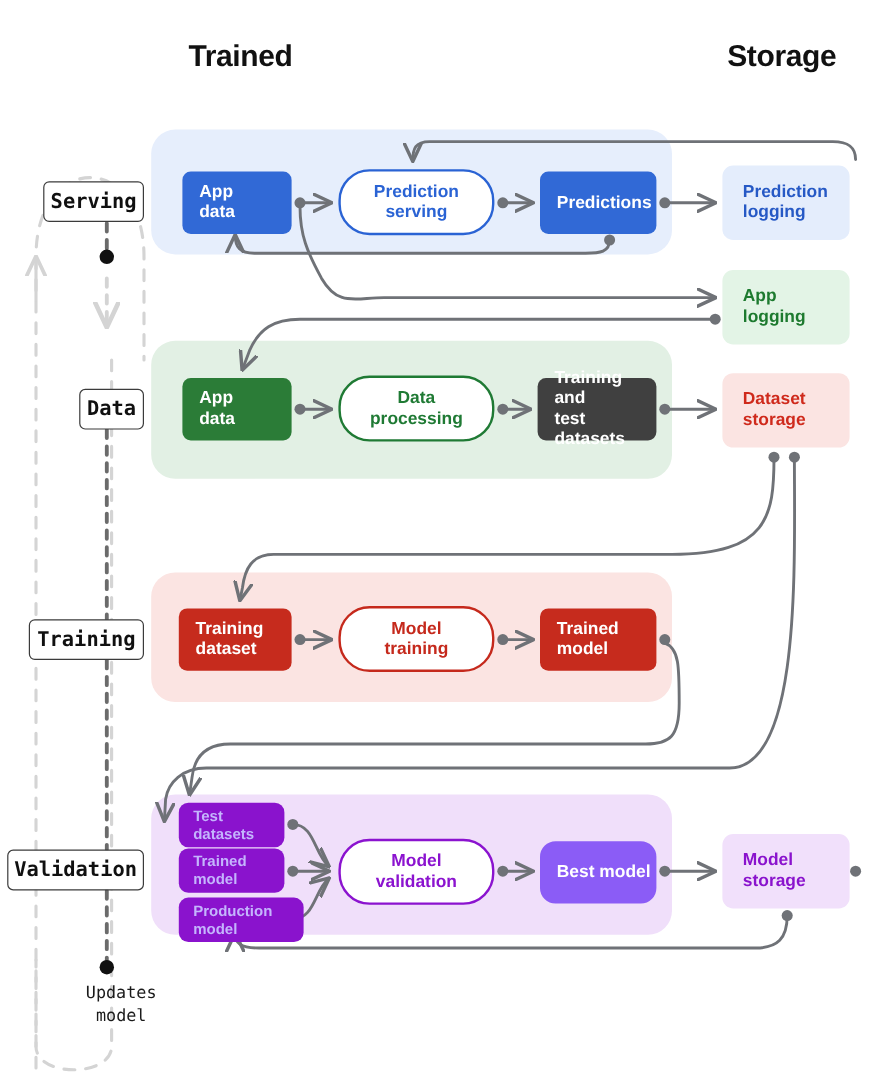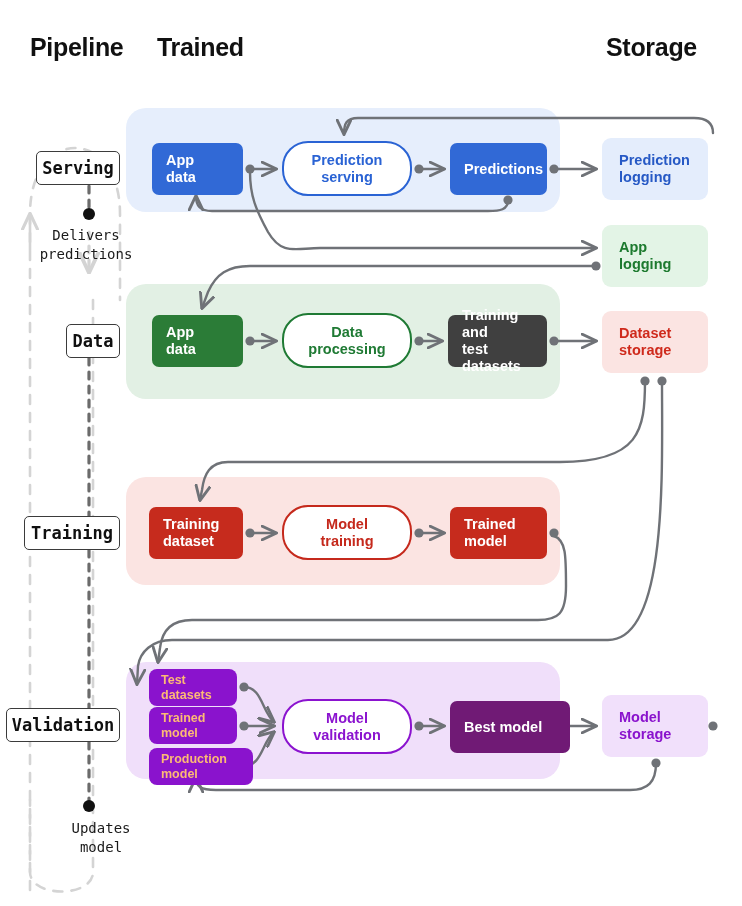--- a/index.html
+++ b/index.html
@@ -43,21 +43,21 @@
     display:flex;align-items:center;
     font-size:14.5px;font-weight:700;line-height:17px;
   }
   .node .lbl{white-space:pre-line;}
   .node.solid{color:#ffffff;border-radius:7px;padding-left:14px;}
   .node.pill{
     background:#ffffff;border-radius:26px;border:2px solid;
     justify-content:center;text-align:center;
   }
   .node.store{border-radius:9px;padding-left:17px;}
-  .node.chip{border-radius:8px;color:#fdba74;padding-left:12px;font-size:12.5px;line-height:15px;}
+  .node.chip{border-radius:8px;color:#c4b5fd;padding-left:12px;font-size:12.5px;line-height:15px;}
 </style>
 </head>
 <body>
 
 <div id="stage">
 
   <svg id="wires" width="742" height="906" style="position:absolute;left:0;top:0;z-index:2;overflow:visible">
     <defs>
       <marker id="ah" viewBox="0 0 10 10" refX="9" refY="5" markerWidth="7" markerHeight="7" orient="auto-start-reverse">
         <path d="M0,0.6 L9.4,5 L0,9.4" fill="none" stroke="#6f7277" stroke-width="1.7" stroke-linecap="round" stroke-linejoin="round"></path>
@@ -147,21 +147,20 @@
       <circle cx="713" cy="726" r="4.6"></circle>
       <circle cx="656" cy="763" r="4.6"></circle>
     </g>
 
     <g fill="#111111">
       <circle cx="89" cy="214" r="6"></circle>
       <circle cx="89" cy="806" r="6"></circle>
     </g>
   </svg>
 
-<div class="col-head" style="left: 30px; top: 33px;">Pipeline</div>
     <div class="col-head" style="left: 157px; top: 33px;">Trained</div>
     <div class="col-head" style="left: 606px; top: 33px;">Storage</div>
     <div class="band" style="left: 126px; top: 108px; width: 434px; height: 104px; background: rgb(230, 238, 252);"></div>
     <div class="node solid" style="left: 152px; top: 143px; width: 91px; height: 52px; background: rgb(49, 105, 214);">
       <span class="lbl">App
 data</span>
     </div>
     <div class="node pill" style="left: 282px; top: 141px; width: 130px; height: 55px; border-color: rgb(42, 99, 212); color: rgb(42, 99, 212);">
       <span class="lbl">Prediction
 serving</span>
@@ -217,28 +216,26 @@
 model</span>
     </div>
     <div class="node chip" style="left: 149px; top: 748px; width: 104px; height: 37px; background: rgb(138, 19, 205);">
       <span class="lbl">Production
 model</span>
     </div>
     <div class="node pill" style="left: 282px; top: 699px; width: 130px; height: 55px; border-color: rgb(139, 19, 207); color: rgb(139, 19, 207);">
       <span class="lbl">Model
 validation</span>
     </div>
-    <div class="node solid" style="left: 450px; top: 701px; width: 120px; height: 52px; background: #701a75;">
+    <div class="node solid" style="left: 450px; top: 701px; width: 97px; height: 52px; background: #8b5cf6; border-radius: 13px;">
       <span class="lbl">Best model</span>
     </div>
     <div class="node store" style="left: 602px; top: 695px; width: 106px; height: 62px; background: rgb(241, 224, 251); color: rgb(138, 19, 205);">
       <span class="lbl">Model
 storage</span>
     </div>
     <div class="stage-label" style="left: 36px; top: 151px; width: 84px;">Serving</div>
     <div class="stage-label" style="left: 66px; top: 324px; width: 54px;">Data</div>
     <div class="stage-label" style="left: 24px; top: 516px; width: 96px;">Training</div>
     <div class="stage-label" style="left: 6px; top: 708px; width: 114px;">Validation</div>
-    <div class="pipe-note" style="left: 31px; top: 226px; width: 110px;">Delivers
-predictions</div>
     <div class="pipe-note" style="left: 51px; top: 819px; width: 100px; text-align: center;">Updates
 model</div>
   </div>
 
 </body></html>

